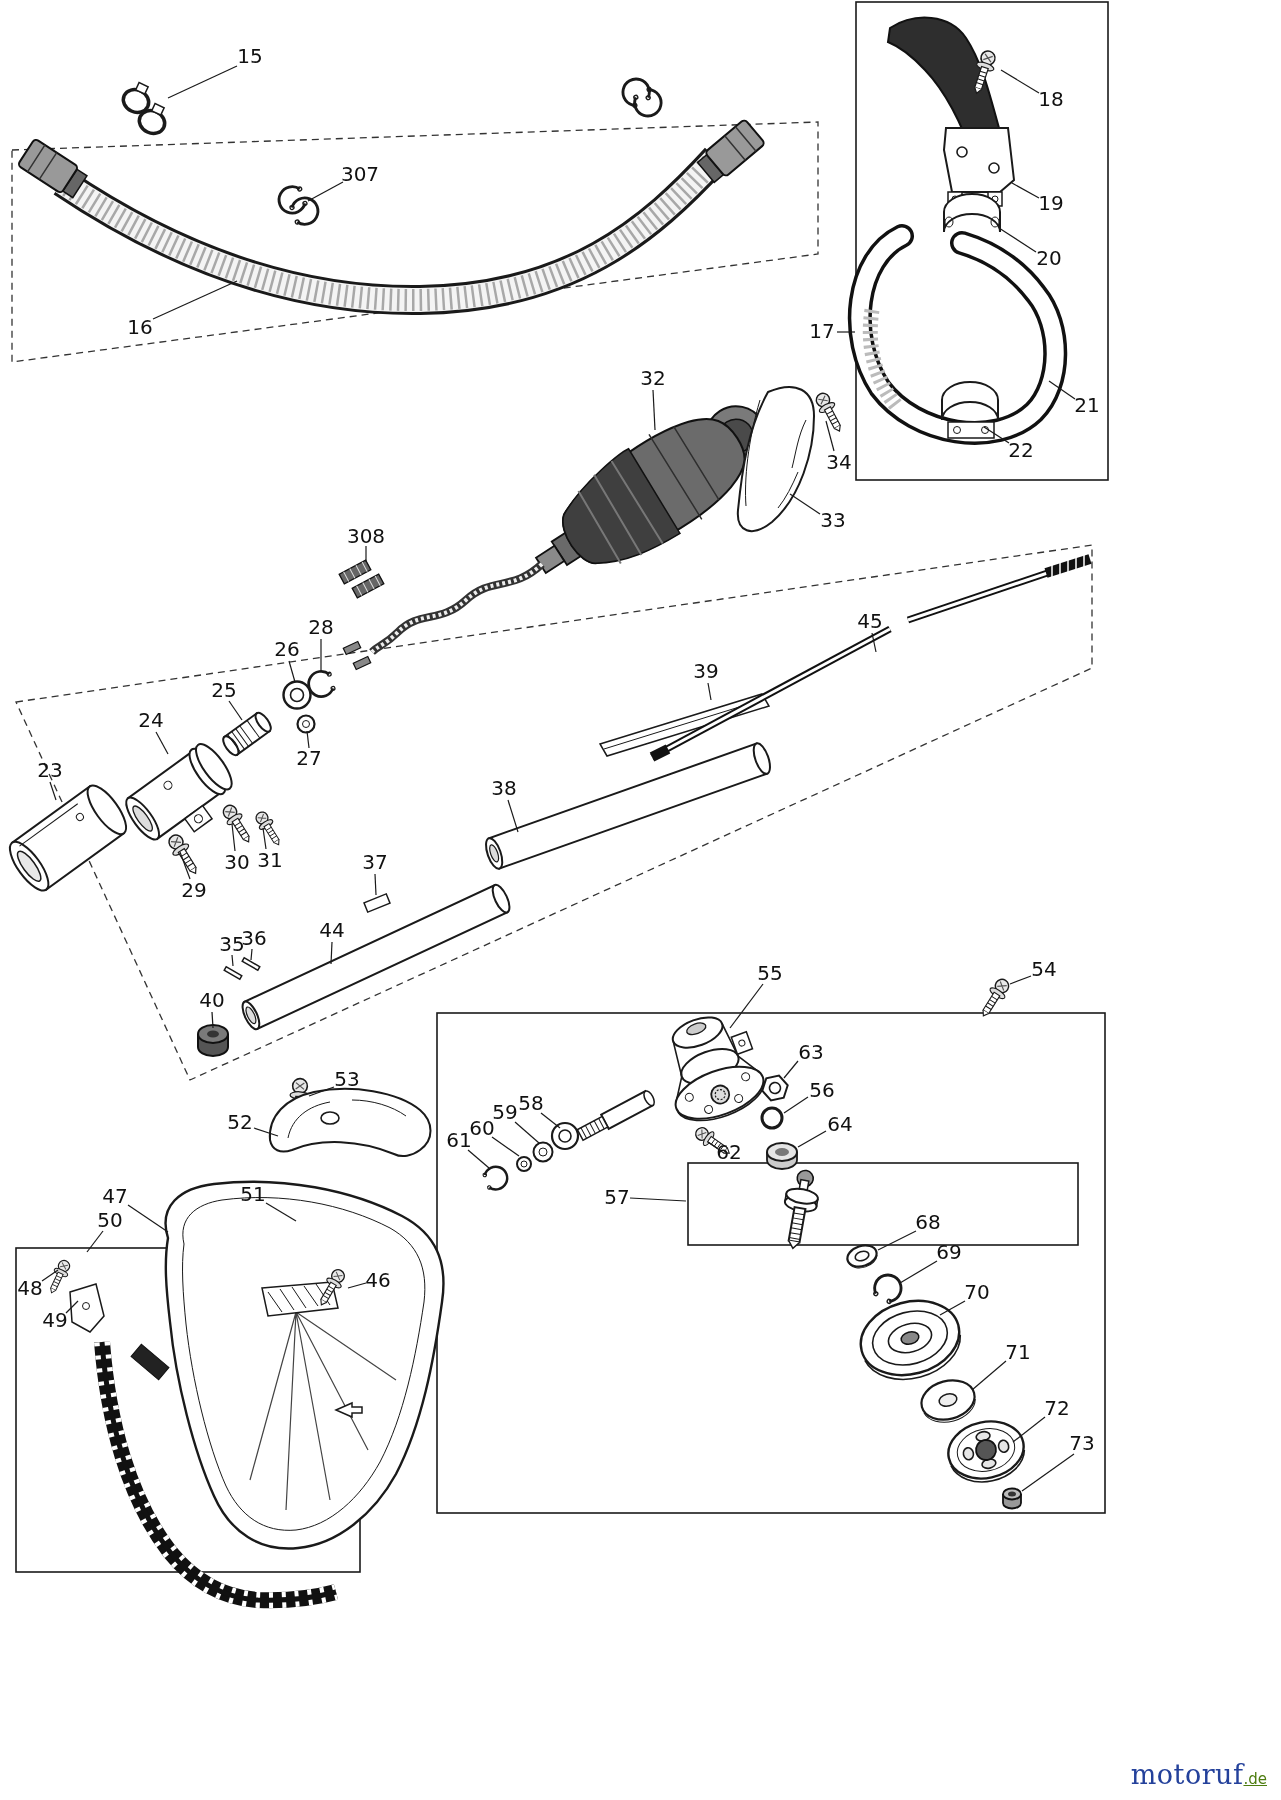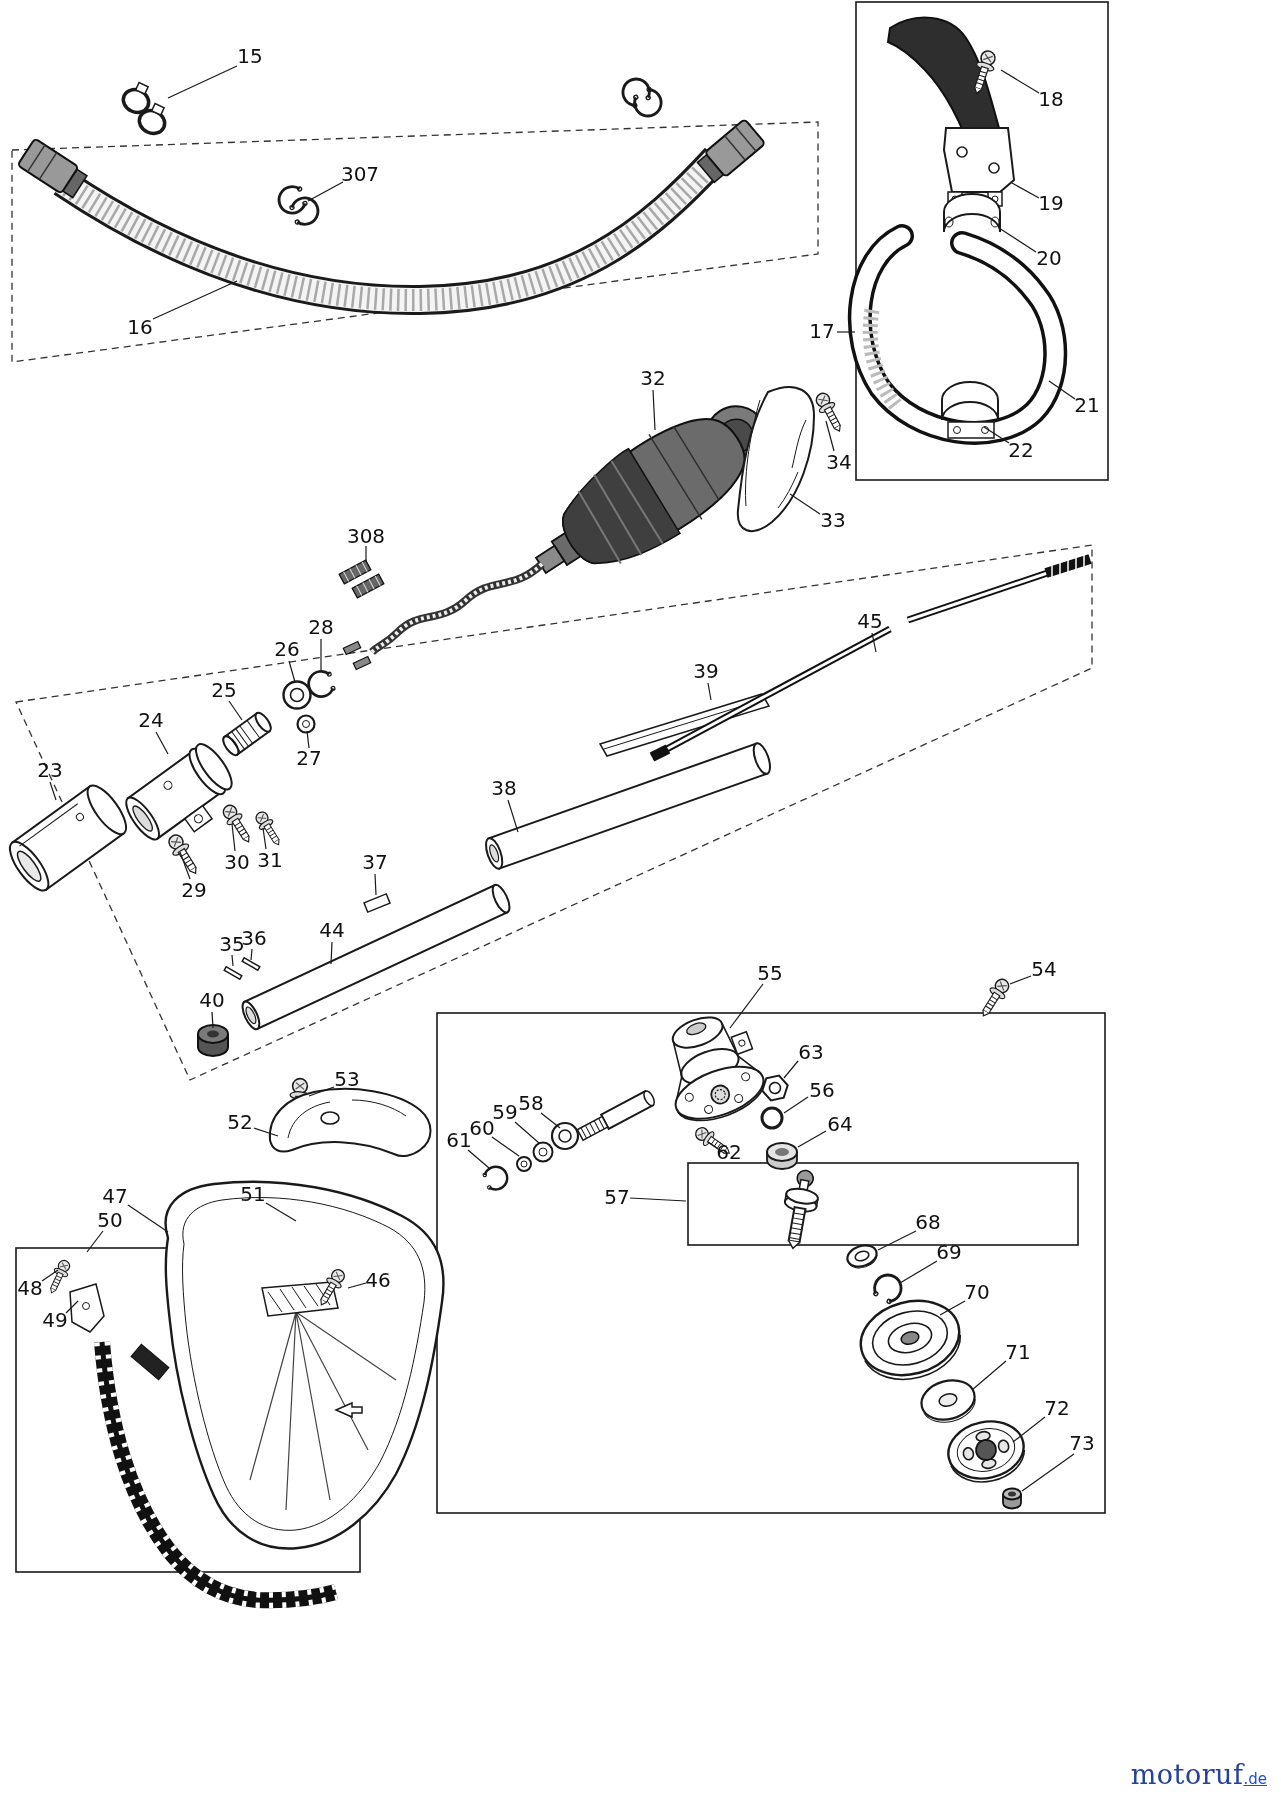--- a/index.html
+++ b/index.html
@@ -484,15 +484,15 @@
         <line x1="1006" y1="1361" x2="972" y2="1390" class="leader"></line>
         <text x="1018" y="1353" class="part-num">71</text>
         <line x1="1045" y1="1417" x2="1013" y2="1442" class="leader"></line>
         <text x="1057" y="1409" class="part-num">72</text>
         <line x1="1074" y1="1454" x2="1022" y2="1491" class="leader"></line>
         <text x="1082" y="1444" class="part-num">73</text>
       </g>
 </svg>
 
 <div class="watermark">
-  <span class="name" style="color: rgb(36, 65, 155);">motoruf</span><span class="tld" style="color: #1d4ed8; text-decoration: underline;">.de</span>
+  <span class="name" style="color: rgb(36, 65, 155);">motoruf</span><span class="tld" style="color: #4d7c0f; text-decoration: underline;">.de</span>
 </div>
 </div>
 
 </body></html>

